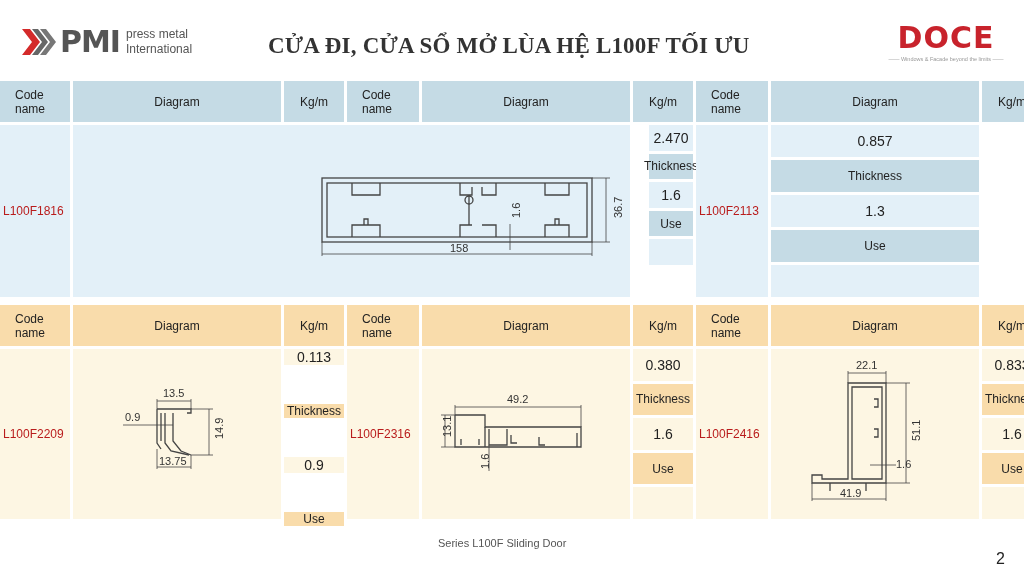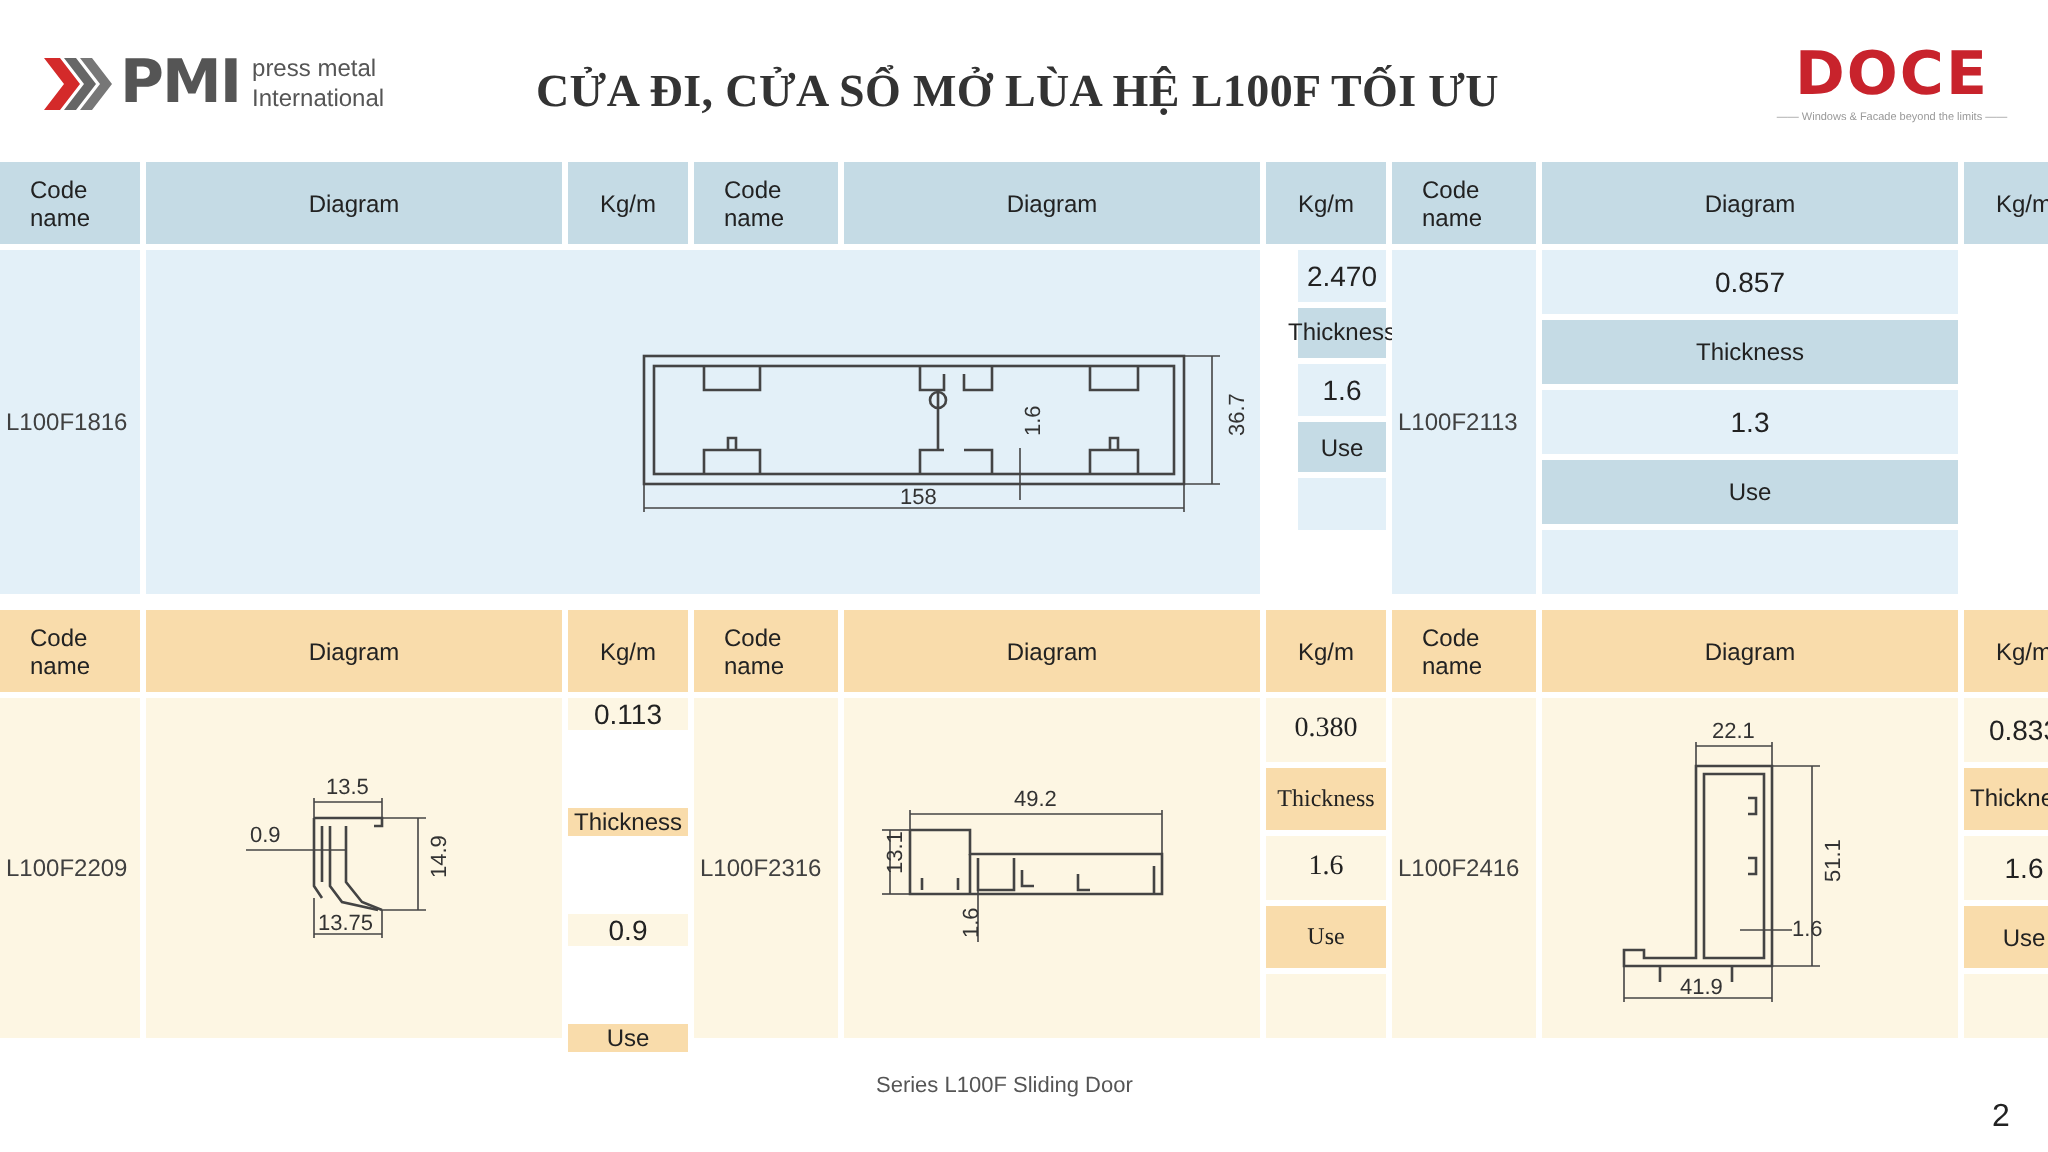--- a/index.html
+++ b/index.html
@@ -21,21 +21,21 @@
           grid-template-columns: 70px 208px 60px 72px 208px 60px 72px 208px 60px; column-gap: 3px; }
   .grid.blue { top: 81px; }
   .grid.orange { top: 305px; }
   .hcell { height: 41px; display: flex; align-items: center; justify-content: center; font-size: 12px; color: #222; }
   .blue .hcell { background: #c5dbe5; }
   .orange .hcell { background: #f9dcab; }
   .hcell.code { justify-content: flex-start; padding-left: 15px; }
   .body-row { height: 172px; margin-top: 3px; }
   .blue .body-row { background: #e3f0f8; }
   .orange .body-row { background: #fdf6e3; height: 170px; }
-  .code-cell { display: flex; align-items: center; padding-left: 3px; font-size: 12px; color: #404040; }
+  .code-cell { display: flex; align-items: center; padding-left: 3px; font-size: 12px; color: #b91c1c; }
   .diagram-cell { display: flex; align-items: center; justify-content: center; }
   .spec-col { display: flex; flex-direction: column; gap: 3px; background: transparent !important; }
   .spec { flex: 1; display: flex; align-items: center; justify-content: center; font-size: 14px; color: #222; }
   .blue .spec { background: #e3f0f8; }
   .orange .spec { background: #fdf6e3; }
   .blue .spec.lbl { background: #c5dbe5; font-size: 12px; }
   .orange .spec.lbl { background: #f9dcab; font-size: 12px; }
 
   svg text { font-family: "Liberation Sans", sans-serif; font-size: 11px; fill: #333; }
 
@@ -176,21 +176,21 @@
         <line x1="0" y1="36" x2="14" y2="36"></line>
           <line x1="0" y1="68" x2="14" y2="68"></line>
         <line x1="4" y1="36" x2="4" y2="68"></line>
         <line x1="48" y1="66" x2="48" y2="92"></line>
       </g>
       <text x="66" y="24">49.2</text>
       <text x="-2" y="58" transform="rotate(-90 4 52)">13.1</text>
       <text x="38" y="88" transform="rotate(-90 44 84)">1.6</text>
     </svg>
   </div>
-  <div class="spec-col" style="margin-top:3px; height:170px;font-family:Liberation Serif, serif;">
+  <div class="spec-col" style="margin-top:3px; height:170px;">
     <div class="spec">0.380</div>
     <div class="spec lbl">Thickness</div>
     <div class="spec">1.6</div>
     <div class="spec lbl">Use</div>
     <div class="spec"></div>
   </div>
 
   <div class="body-row code-cell">L100F2416</div>
   <div class="body-row diagram-cell">
     <svg width="130" height="150" viewBox="0 0 130 150">

